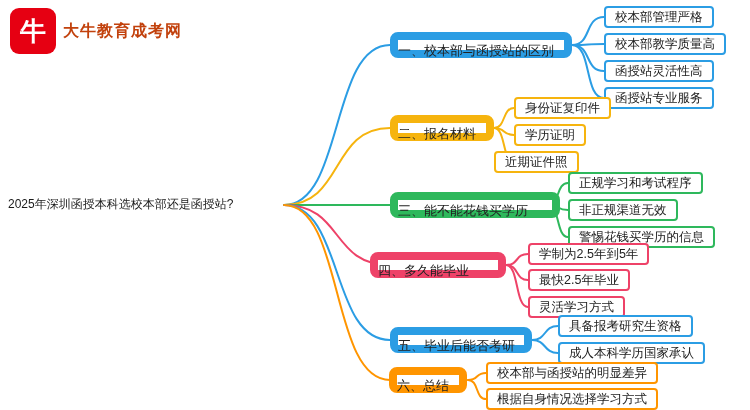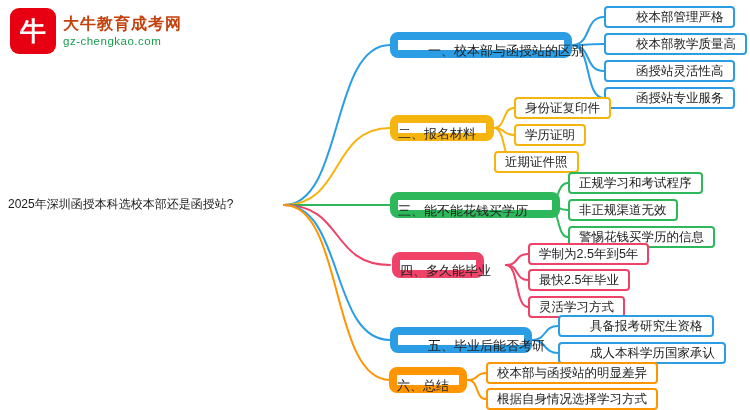--- a/index.html
+++ b/index.html
@@ -14,21 +14,21 @@
     box-sizing:border-box;white-space:nowrap;
   }
   .branch{
     border:8px solid #8b5cf6;border-radius:8px;height:26px;line-height:22px;
     font-size:13px;text-align:left;font-weight:400;
   }
   .leaf{
     border:2px solid #999;border-radius:4px;height:22px;line-height:18px;
     font-size:12.5px;padding:0 9px;display:inline-block;
   }
-  .c-blue{border-color:#2b9de4;padding-left:30px;}
+  .c-blue{border-color:#2b9de4;}
   .c-yellow{border-color:#f6b40e;}
   .c-green{border-color:#2eb85c;}
   .c-pink{border-color:#ee4268;}
   .c-orange{border-color:#ff9500;}
   .root-title{
     position:absolute;left:8px;top:196px;width:276px;z-index:2;
     font-size:12px;color:#1a1a1a;font-weight:500;white-space:nowrap;
   }
   .logo{position:absolute;left:10px;top:8px;z-index:2;display:flex;align-items:center;}
   .logo-icon{
@@ -75,30 +75,29 @@
 
     <path d="M468 380 C479 380 475 373 486 373" stroke="#ff9500"></path>
     <path d="M468 380 C479 380 475 399 486 399" stroke="#ff9500"></path>
   </g>
 </svg>
 
 <div class="logo">
   <div class="logo-icon">牛</div>
   <div class="logo-text">
     <span class="logo-brand">大牛教育成考网</span>
-    <span class="logo-domain">gz-chengkao.com</span>
   </div>
 </div>
 
 <div class="root-title">2025年深圳函授本科选校本部还是函授站?</div>
 
 <div class="node branch c-blue" style="left:390px;top:32px;width:182px">一、校本部与函授站的区别</div>
 <div class="node branch c-yellow" style="left:390px;top:115px;width:104px">二、报名材料</div>
 <div class="node branch c-green" style="left:390px;top:192px;width:170px">三、能不能花钱买学历</div>
-<div class="node branch c-pink" style="left:392px;top:252px;width:92px">四、多久能毕业</div>
+<div class="node branch c-pink" style="left:370px;top:252px;width:136px">四、多久能毕业</div>
 <div class="node branch c-blue" style="left:390px;top:327px;width:142px">五、毕业后能否考研</div>
 <div class="node branch c-orange" style="left:389px;top:367px;width:78px">六、总结</div>
 
 <div class="node leaf c-blue" style="left:604px;top:6px">校本部管理严格</div>
 <div class="node leaf c-blue" style="left:604px;top:33px">校本部教学质量高</div>
 <div class="node leaf c-blue" style="left:604px;top:60px">函授站灵活性高</div>
 <div class="node leaf c-blue" style="left:604px;top:87px">函授站专业服务</div>
 
 <div class="node leaf c-yellow" style="left:514px;top:97px">身份证复印件</div>
 <div class="node leaf c-yellow" style="left:514px;top:124px">学历证明</div>

